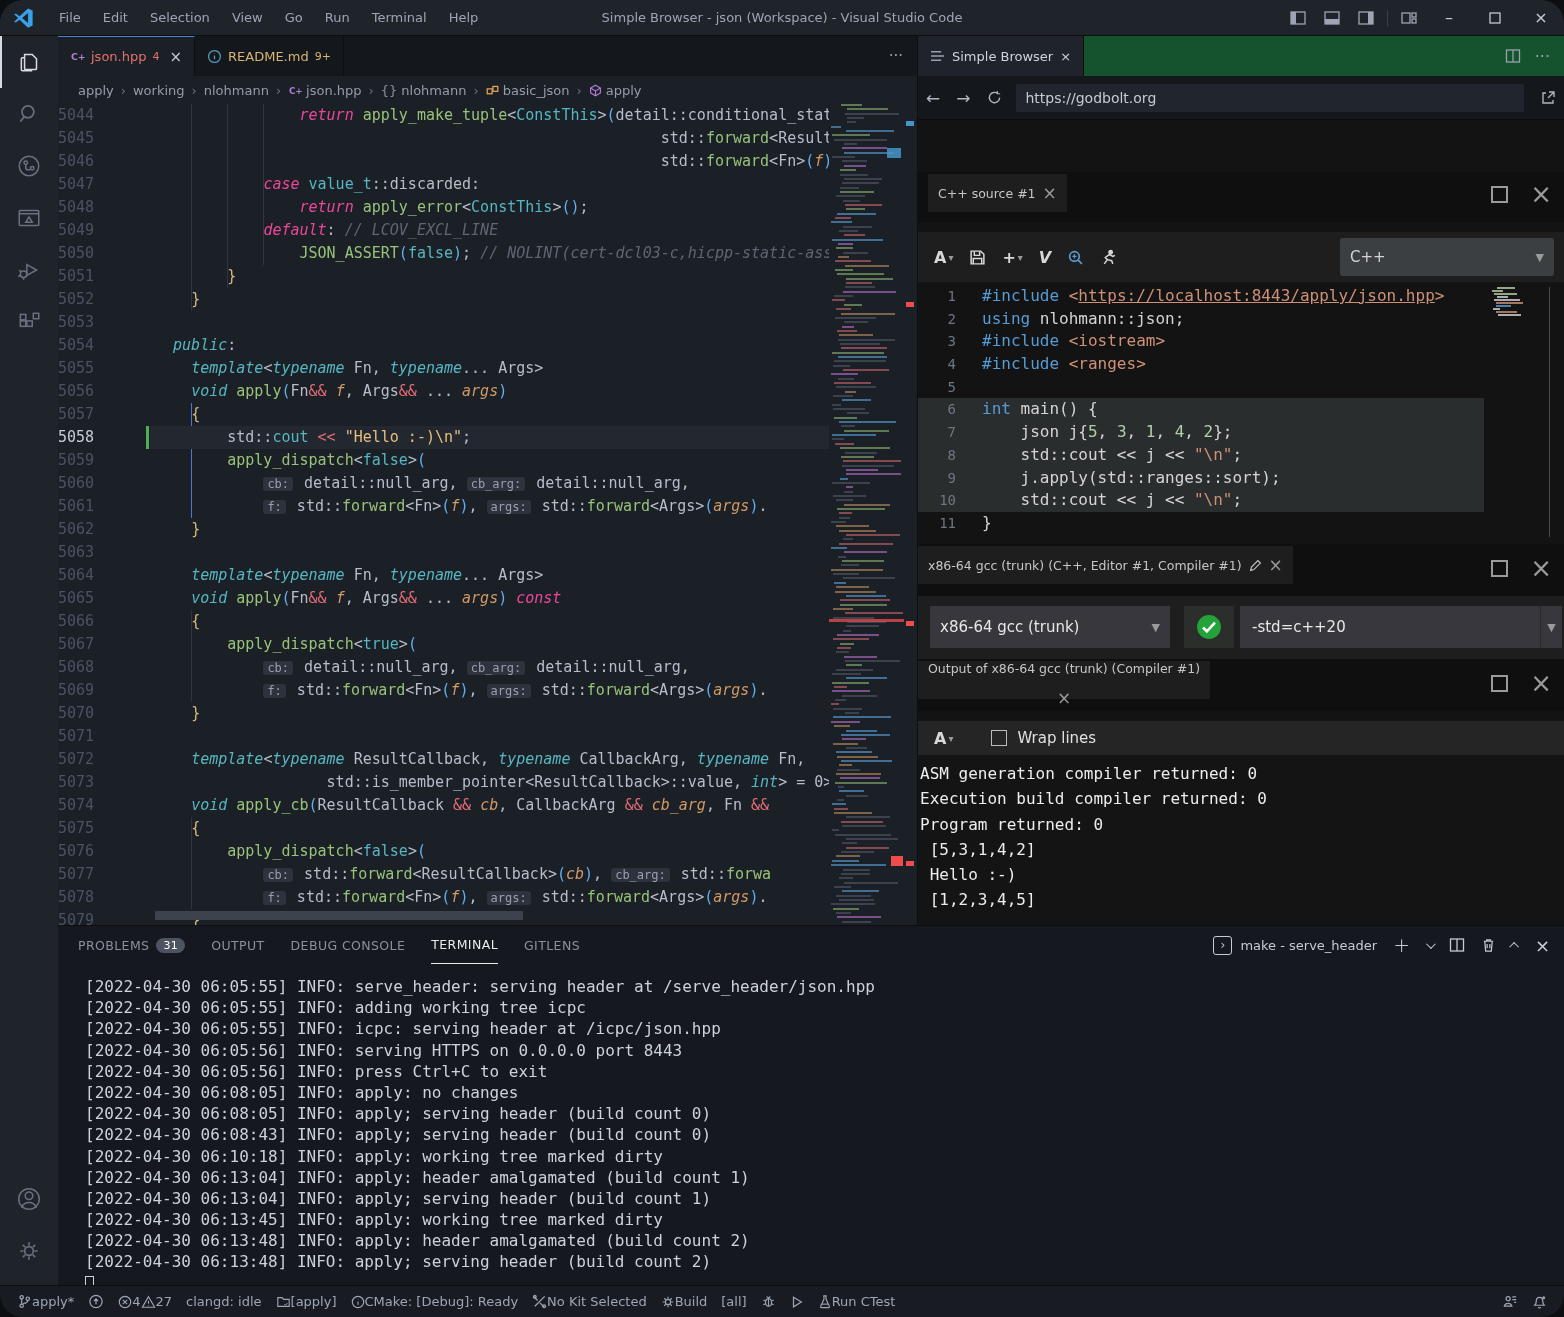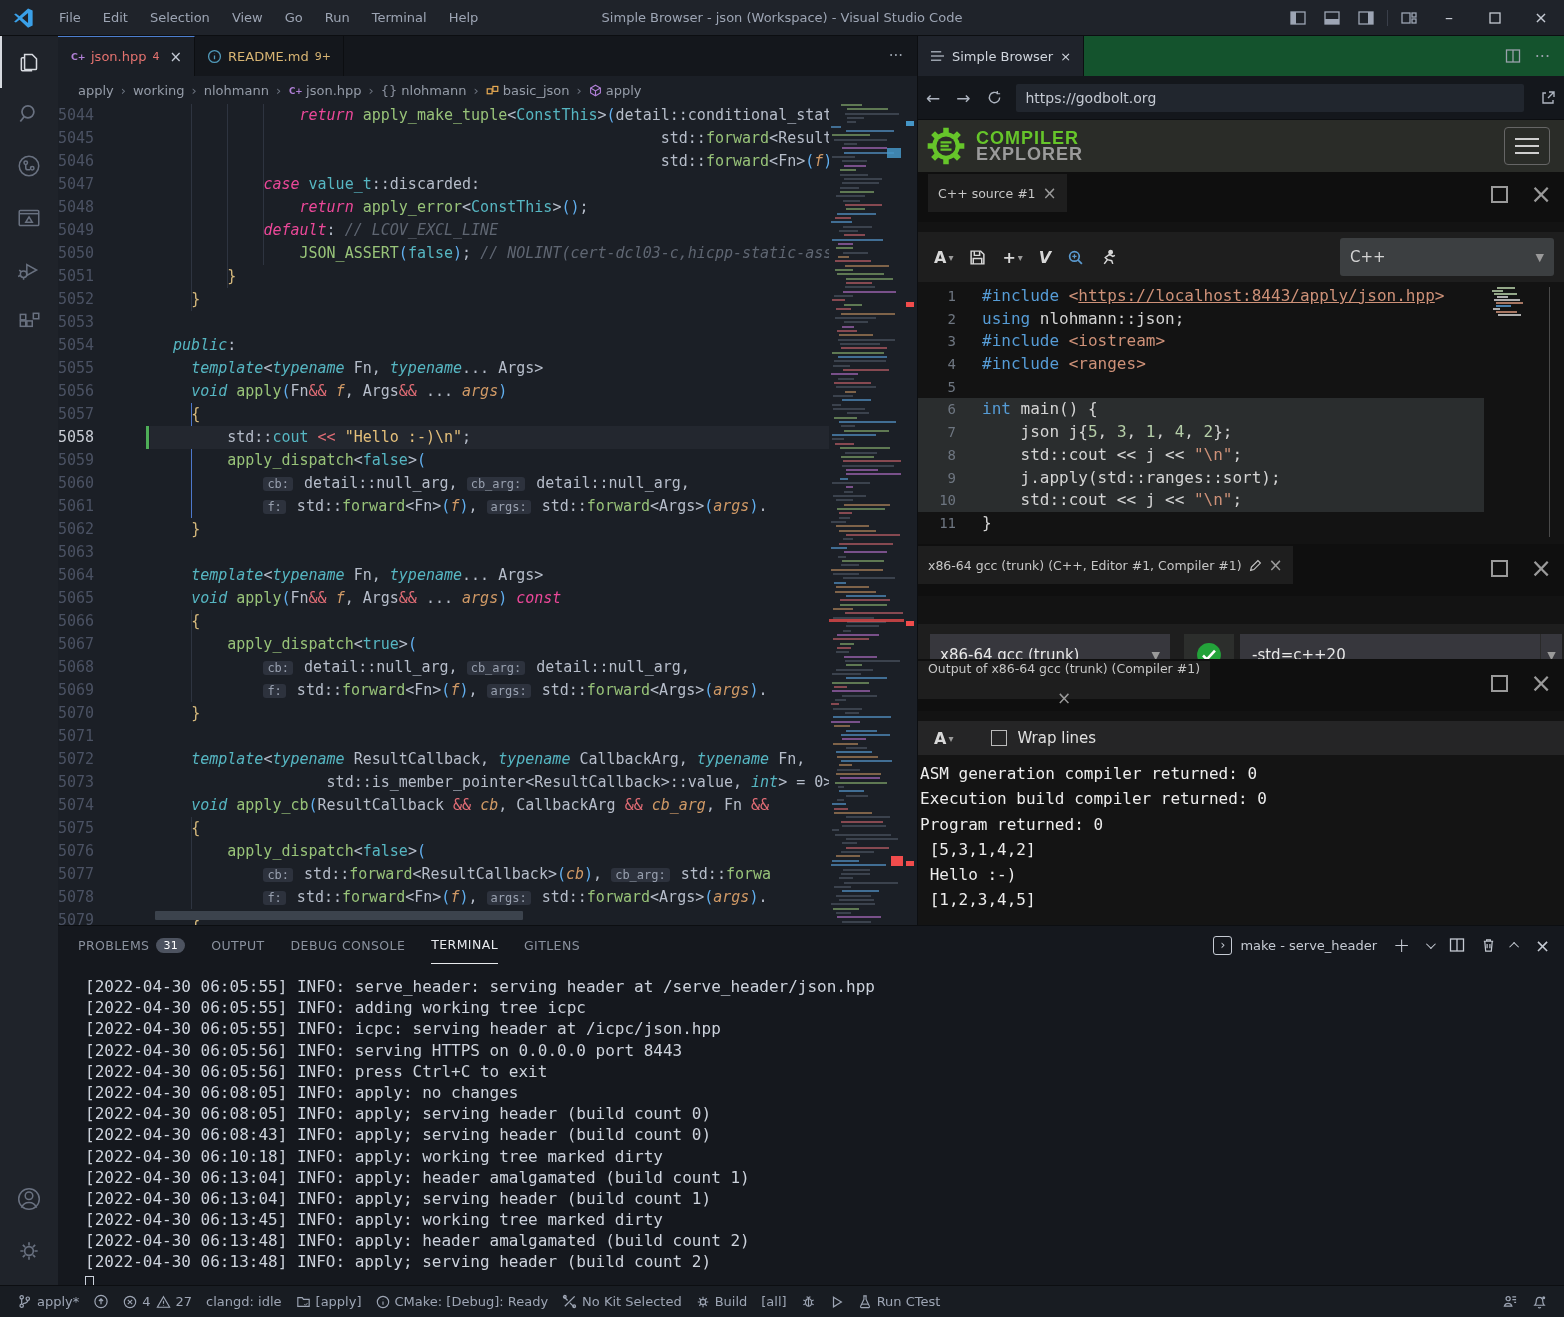--- a/index.html
+++ b/index.html
@@ -1,18 +1,18 @@
 <!DOCTYPE html>
 <html><head>
 <meta charset="utf-8">
 <style>
   *{margin:0;padding:0;box-sizing:border-box;}
   html,body{background:#0c0e11;}
   body{font-family:"DejaVu Sans","Liberation Sans",sans-serif;color:#abb2bf;}
-  .app{position:relative;width:1564px;height:1317px;background:#16191e;overflow:hidden;}
+  .app{position:relative;width:1564px;height:1317px;background:#16191e;overflow:hidden;border-radius:23px;}
 
   
   .titlebar{position:absolute;left:0;top:0;width:1564px;height:36px;background:#1f232a;display:flex;align-items:center;border-bottom:1px solid #0c0e11;}
   .vslogo{width:22px;height:22px;margin:0 14px 0 12px;}
   .menu{font-size:13px;color:#9da5b4;padding:0 11px;height:100%;display:flex;align-items:center;cursor:default;}
   .win-title{position:absolute;left:50%;transform:translateX(-50%);font-size:13px;color:#9da5b4;white-space:nowrap;}
   .tb-right{margin-left:auto;display:flex;align-items:center;height:100%;}
   .tb-ic{width:34px;height:100%;display:flex;align-items:center;justify-content:center;color:#9da5b4;}
   .tb-sep{width:1px;height:16px;background:#3a3f4a;margin:0 4px;}
   .wc{width:46px;height:100%;display:flex;align-items:center;justify-content:center;color:#c5cad3;font-size:16px;}
@@ -117,21 +117,21 @@
   .term-label{font-size:13px;color:#c5cad3;}
   .chev{display:inline-block;width:7px;height:7px;border-right:1.5px solid #c5cad3;border-bottom:1.5px solid #c5cad3;}
   .chev.down{transform:rotate(45deg) translateY(-2px);}
   .chev.up{transform:rotate(-135deg) translateY(-2px);}
   .term-lines{position:absolute;left:27px;top:50px;right:10px;bottom:0;font-family:"DejaVu Sans Mono","Liberation Mono",monospace;font-size:16px;color:#ccd2dc;overflow:hidden;}
   .term-lines div{height:21.2px;line-height:21.2px;white-space:pre;}
   .cursor{display:inline-block;width:9px;height:17px;border:1px solid #ccd2dc;vertical-align:middle;}
 
   
   .statusbar{position:absolute;left:0;top:1285px;width:1564px;height:32px;background:#181c22;border-top:1px solid #0c0e11;display:flex;align-items:center;font-size:13px;color:#9da5b4;padding:0 10px;}
-  .sb-item{display:flex;align-items:center;gap:5px;padding:0 7px;height:100%;}
+  .sb-item{display:flex;align-items:center;padding:0 7px;height:100%;}
   .sb-right{margin-left:auto;display:flex;align-items:center;}
   svg.ic{display:block;}
 </style>
 </head>
 <body>
 
 <div class="app">
 
   <div class="titlebar">
     <svg class="vslogo ic" viewBox="0 0 24 24">
@@ -588,43 +588,20 @@
       <input class="urlbox" readonly="" value="https://godbolt.org" style="">
       <span class="nav-ic">
           <svg class="ic" width="16" height="16" viewBox="0 0 16 16" fill="none" stroke="#aeb5c0" stroke-width="1.4">
             <path d="M6 3H3v10h10v-3"></path>
             <path d="M9 2h5v5M14 2 8 8"></path>
           </svg>
         </span>
     </div>
 
     <div class="gb">
-      <div class="ce-header">
-        <svg class="ic" width="44" height="44" viewBox="0 0 48 48" style="margin-left:6px;">
-          <g fill="#66c52a">
-              <circle cx="24" cy="24" r="15"></circle>
-              <g stroke="#66c52a" stroke-width="6">
-                <path d="M24 4v8M24 36v8M4 24h8M36 24h8M9.9 9.9l5.6 5.6M32.5 32.5l5.6 5.6M38.1 9.9l-5.6 5.6M15.5 32.5l-5.6 5.6"></path>
-              </g>
-            </g>
-          <circle cx="24" cy="24" r="10.5" fill="#2a2c28"></circle>
-          <g stroke="#66c52a" stroke-width="2.6">
-              <path d="M18 20h12M18 24h9M18 28h12"></path>
-            </g>
-        </svg>
-        <div class="ce-logo-txt">
-          <div class="ce-l1">COMPILER</div>
-          <div class="ce-l2">EXPLORER</div>
-        </div>
-        <div class="hamburger">
-            <i></i>
-            <i></i>
-            <i></i>
-          </div>
-      </div>
 
       <div class="pane-head" style="top:52px;height:50px;">
         <div class="gl-tab" style="left:10px;">
           <span>C++ source #1</span>
           <span class="gl-x" style="font-size:17px;">×</span>
         </div>
         <div class="gl-right" style="top:14px;">
           <span class="gl-max"></span>
           <span class="gl-x">×</span>
         </div>
@@ -698,21 +675,21 @@
           <svg class="ic" width="13" height="13" viewBox="0 0 16 16" fill="none" stroke="#c6c6c6" stroke-width="1.4">
               <path d="M2 14l1-4 8-8 3 3-8 8z"></path>
             </svg>
           <span class="gl-x" style="font-size:17px;">×</span>
         </div>
         <div class="gl-right" style="top:16px;">
           <span class="gl-max"></span>
           <span class="gl-x">×</span>
         </div>
       </div>
-      <div style="position:absolute;left:0;right:0;top:504px;height:63px;background:#1e1e1e;">
+      <div style="position:absolute;left:0;right:0;top:476px;height:63px;background:#1e1e1e;">
         <div class="cmp-sel" style="top:10px;">
           <span>x86-64 gcc (trunk)</span>
           <span class="car" style="margin-left:auto;">▼</span>
         </div>
         <div class="cmp-check" style="top:10px;">
           <svg class="ic" width="26" height="26" viewBox="0 0 24 24">
               <circle cx="12" cy="12" r="11" fill="#23a33a"></circle>
               <path d="M6.5 12.5 10 16l7.5-8" fill="none" stroke="#fff" stroke-width="2.4"></path>
             </svg>
         </div>

